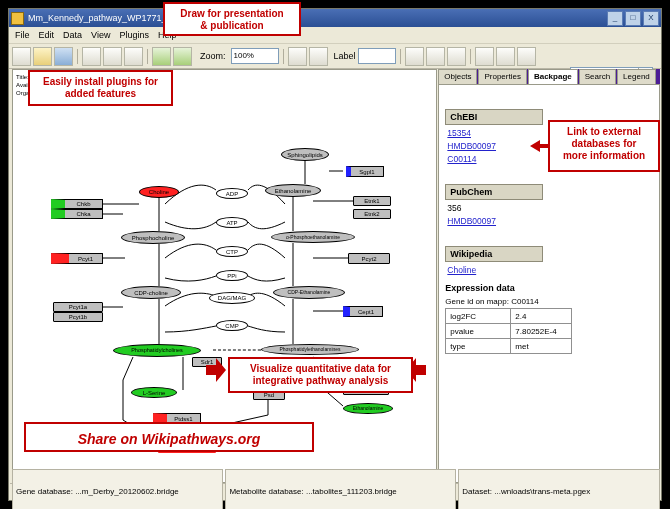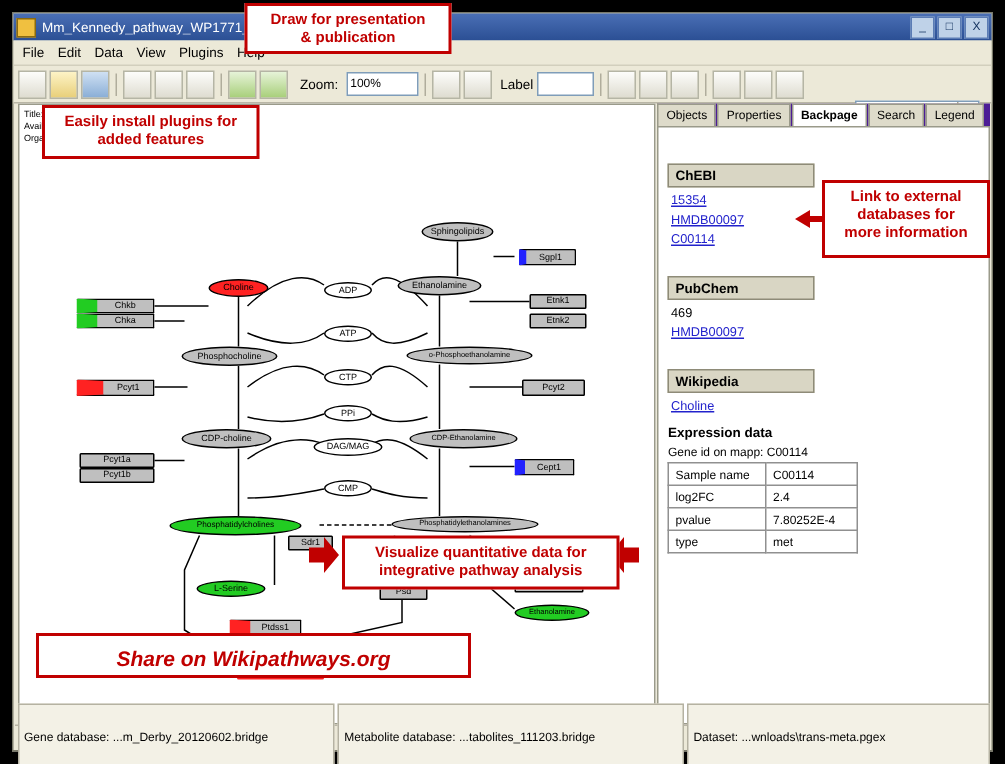--- a/index.html
+++ b/index.html
@@ -399,36 +399,32 @@
       <div class="sidebody">
 
         <div class="sec-head">ChEBI</div>
         <a class="link" href="#">15354</a>
 
         <a class="link" href="#">HMDB00097</a>
 
         <a class="link" href="#">C00114</a>
 
         <div class="sec-head">PubChem</div>
-        <div class="plain">469</div>
+        <div class="plain">356</div>
 
         <a class="link" href="#">HMDB00097</a>
 
         <div class="sec-head">Wikipedia</div>
         <a class="link" href="#">Choline</a>
 
         <div class="exp-title">Expression data</div>
         <div class="gene-line">Gene id on mapp: C00114</div>
 
         <table class="exp">
           <tbody>
-              <tr>
-            <td class="k">Sample name</td>
-            <td class="v">C00114</td>
-          </tr>
           <tr>
             <td class="k">log2FC</td>
             <td class="v">2.4</td>
           </tr>
           <tr>
             <td class="k">pvalue</td>
             <td class="v">7.80252E-4</td>
           </tr>
           <tr>
             <td class="k">type</td>

